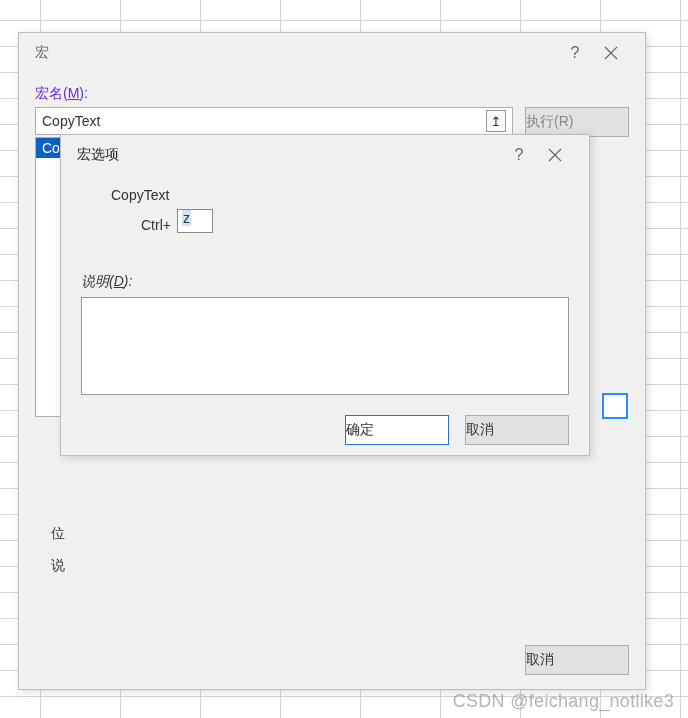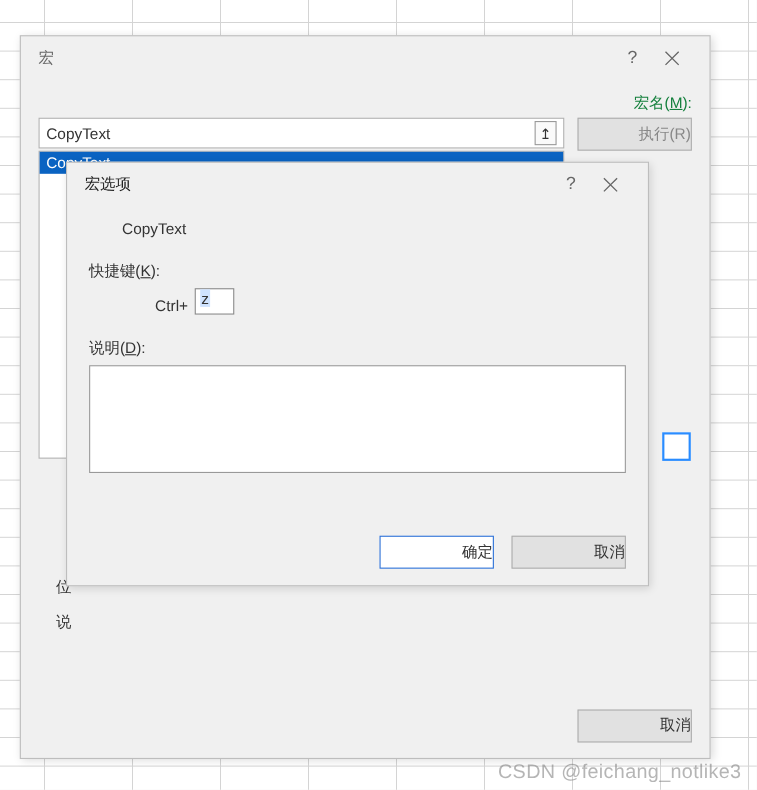--- a/index.html
+++ b/index.html
@@ -44,81 +44,81 @@
   }
   .titlebar .spacer { flex: 1; }
   .titlebar .help-icon, .titlebar .close-icon {
     width: 36px; height: 36px;
     display: flex; align-items: center; justify-content: center;
     font-size: 16px; color: #666;
     cursor: pointer;
   }
   .close-x { stroke: #666; stroke-width: 1.2; fill: none; }
   .dlg-body { padding: 6px 16px 16px; position: relative; height: calc(100% - 40px); }
-  .label { margin: 6px 0 4px; color: #15803d; text-align: right; }
+  .label { margin: 6px 0 4px; color: #6d28d9; }
   .underline { text-decoration: underline; }
   .name-row { display:flex; gap:12px; align-items:flex-start; }
   .name-input {
     flex:1;
     height: 28px;
     border:1px solid #b0b0b0;
     background:#fff; padding:2px 6px;
     font-size:14px; color:#333;
     display:flex; align-items:center; justify-content:space-between;
   }
   .name-input .go-btn {
     width:20px; height:22px; border:1px solid #9a9a9a;
     display:flex; align-items:center; justify-content:center;
     font-size:13px; background:#fafafa;
   }
   .side-btns { width:104px; display:flex; flex-direction:column; gap:12px; }
   .btn {
     height:30px; border:1px solid #adadad; background:#e1e1e1;
-    display:flex; align-items:center; justify-content:flex-end;
+    display:flex; align-items:center; justify-content:flex-start;
     cursor:pointer; font-size:14px; color:#333;
   }
   .btn.primary { border:1px solid #2a6fd6; background:#fff; }
   .btn.phantom { color:#888; }
   .listbox {
     margin-top:0; width: calc(100% - 116px);
     height: 280px; border:1px solid #b0b0b0; background:#fff;
   }
   .list-item {
     padding:2px 6px; font-size:14px;
   }
   .list-item.selected { background:#0a63c2; color:#fff; }
   .bottom-row {
     position:absolute; bottom:14px; right:16px;
   }
   .bottom-row .btn { width:104px; }
 
   
   .dlg-options {
-    left: 60px; top: 147px;
-    width: 530px; height: 386px;
+    left: 60px; top: 134px;
+    width: 530px; height: 322px;
     background:#f0f0f0;
   }
   .dlg-options .titlebar { color:#222; }
   .opt-body { padding: 8px 20px 14px; }
   .section-label { margin:8px 0 4px; }
   .indent { padding-left: 30px; margin-top:4px; }
   .shortcut-row { display:flex; align-items:flex-end; gap:6px; padding-left:60px; margin-top:6px; }
   .shortcut-input {
     width:36px; height:24px; border:1px solid #888; background:#fff;
     text-align:left; padding:0 4px; font-size:14px;
   }
   .shortcut-input span { background:#cfe3ff; padding:0 1px; }
   .desc-box {
     width:100%; height:98px; border:1px solid #999; background:#fff;
     margin-top:6px;
   }
   .opt-buttons {
     display:flex; justify-content:flex-end; gap:16px; margin-top:20px;
   }
-  .opt-buttons .btn { width:104px;margin-top:37px; }
+  .opt-buttons .btn { width:104px; }
   .trunc-labels { position:absolute; left:32px; font-size:14px; color:#333; }
   .highlight-box {
     position:absolute; border:2px solid #2a8cff;
     left:602px; top:393px; width:26px; height:26px; background:#fff;
   }
   .watermark {
     position:absolute; right:14px; bottom:6px;
     color: rgba(120,120,120,0.55);
     font-size:18px; letter-spacing:0.3px;
     pointer-events:none;
@@ -181,31 +181,28 @@
     <span class="help-icon">?</span>
     <span class="close-icon">
       <svg width="14" height="14">
           <path class="close-x" d="M1 1 L13 13 M13 1 L1 13"></path>
         </svg>
     </span>
   </div>
   <div class="opt-body">
     <div class="indent">CopyText</div>
 
-    <div class="section-label" style="margin-top:22px;">
-      <span>快捷键(</span><span class="underline">K</span><span>):</span>
-    </div>
     <div class="shortcut-row">
       <span>Ctrl+</span>
       <div class="shortcut-input">
         <span>z</span>
       </div>
     </div>
 
-    <div class="section-label" style="margin-top:22px;">
+    <div class="section-label" style="margin-top:40px;font-style:italic;">
       <span>说明(</span><span class="underline">D</span><span>):</span>
     </div>
     <div class="desc-box"></div>
 
     <div class="opt-buttons">
       <div class="btn primary">
           <span>确定</span>
         </div>
       <div class="btn">
           <span>取消</span>

